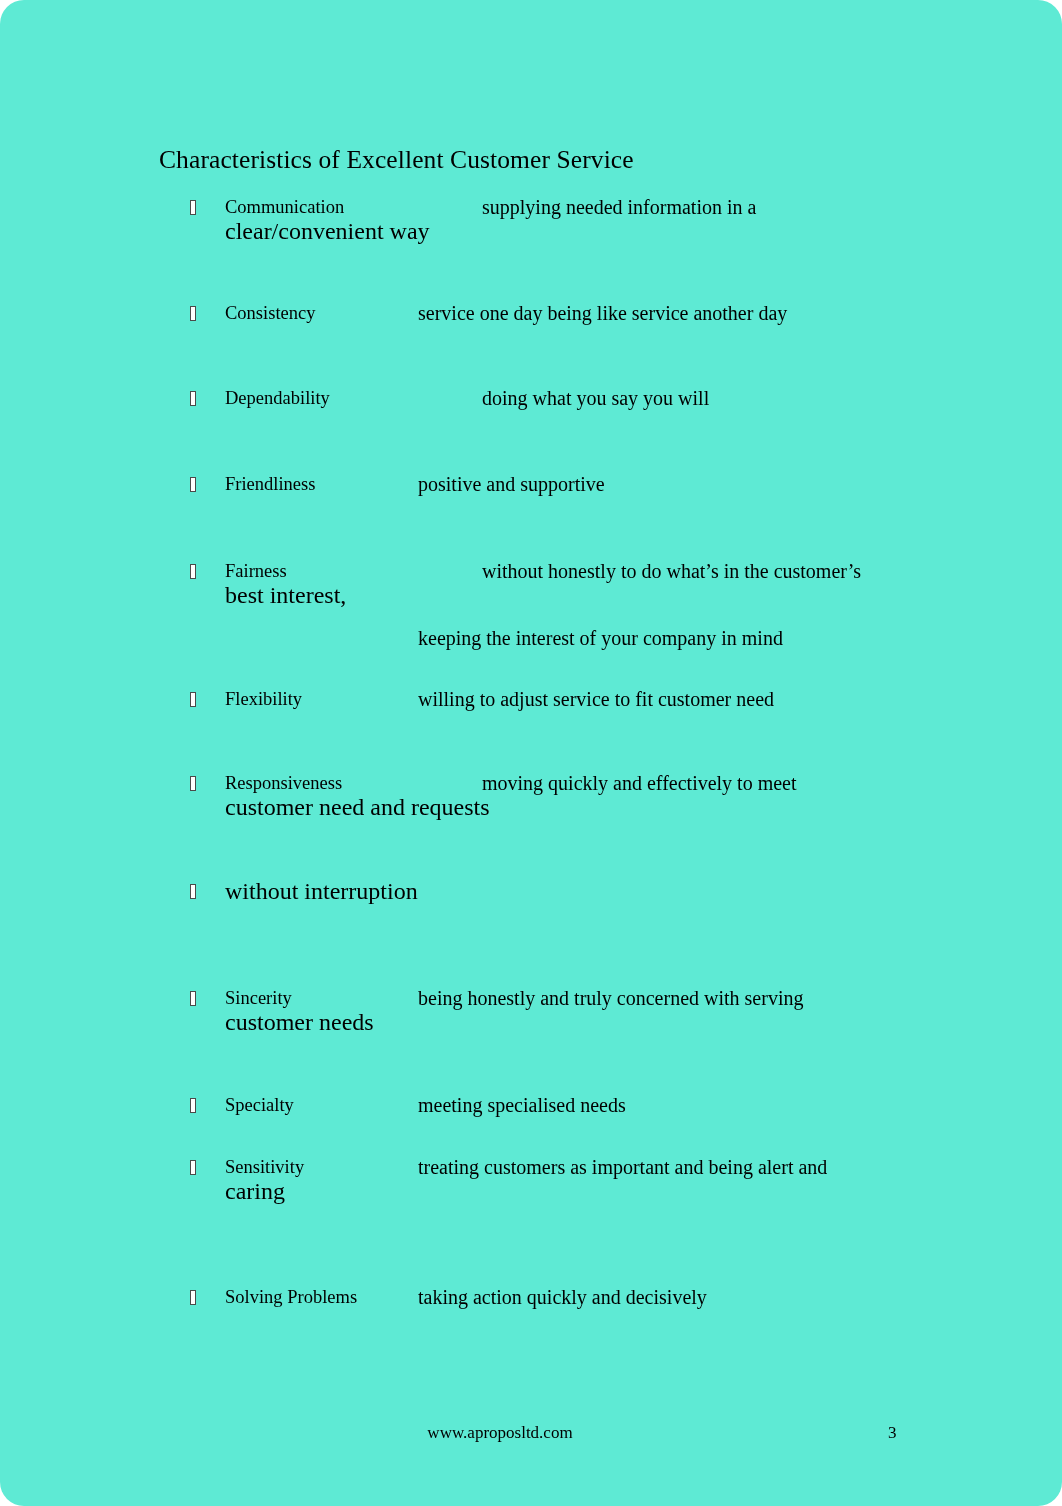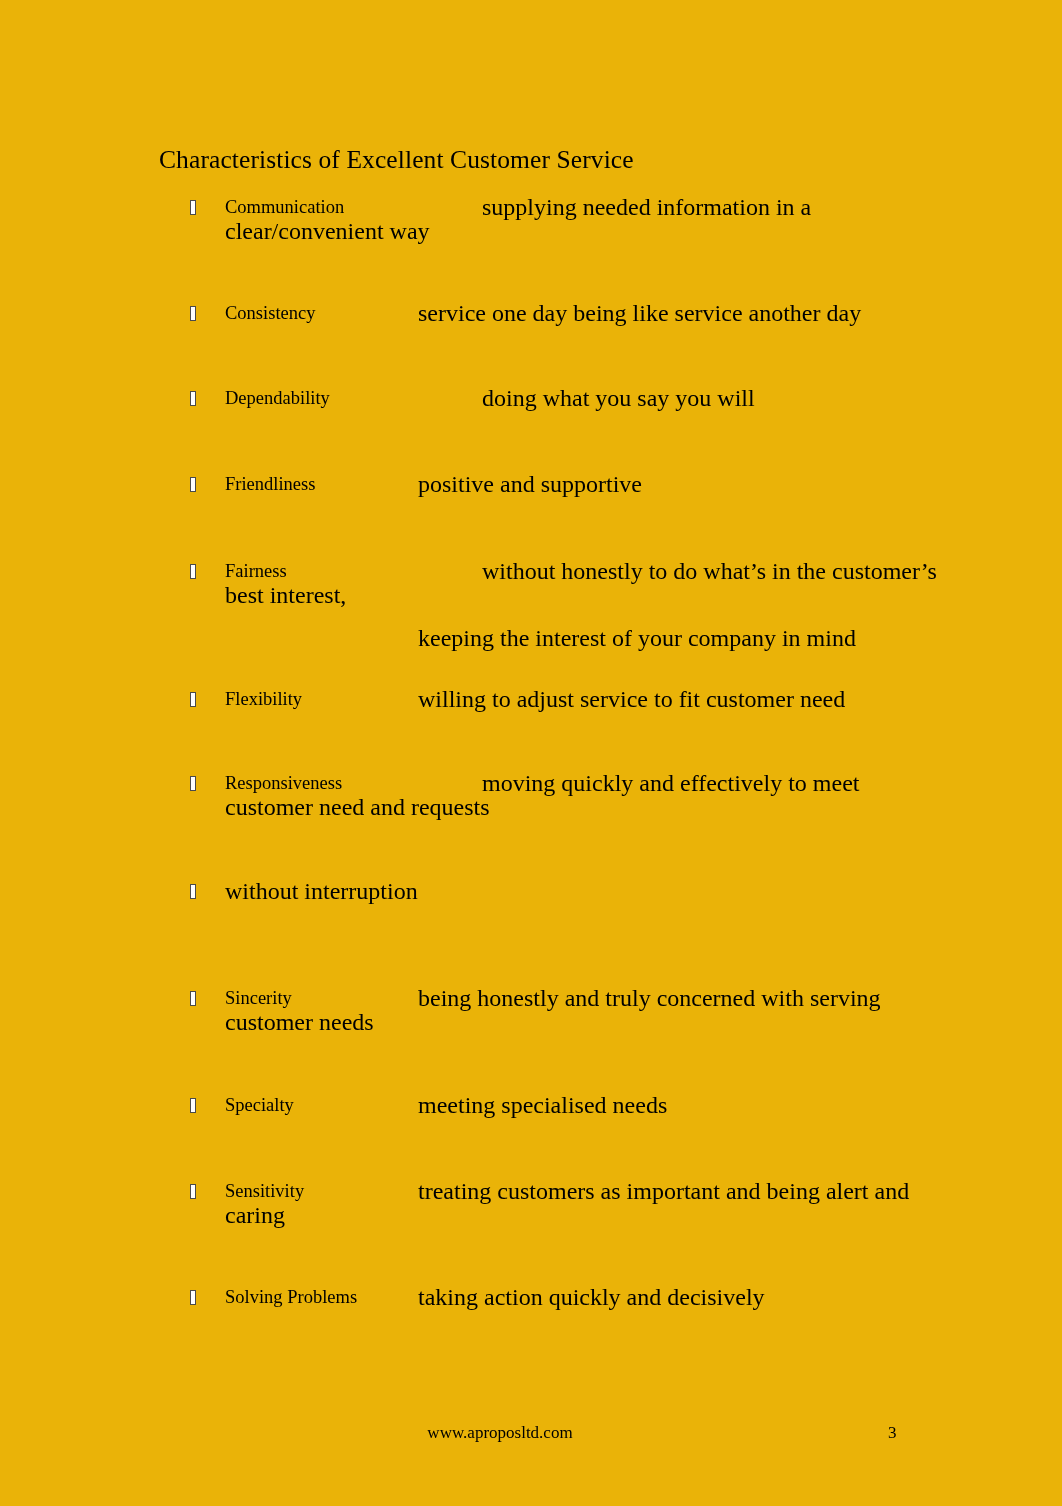--- a/index.html
+++ b/index.html
@@ -12,21 +12,22 @@
     height: 1506px;
     position: relative;
     font-family: "Liberation Serif", "DejaVu Serif", serif;
     color: #000000;
     overflow: hidden;
   }
 
   .page {
     position: absolute;
     inset: 0;
-    background: #eab308;
+    background: #5eead4;
+    border-radius: 24px;
   }
 
   
   .doc-title {
     position: absolute;
     left: 159px;
     top: 128px;
     font-size: 25.5px;
     line-height: 30px;
     font-weight: normal;
@@ -69,21 +70,21 @@
     left: 225px;
     top: 0;
     font-size: 18.5px;
     line-height: 23.5px;
     white-space: nowrap;
   }
 
   .desc {
     position: absolute;
     top: 0;
-    font-size: 24px;
+    font-size: 20px;
     line-height: 23.5px;
     white-space: nowrap;
   }
   .desc.tab-wide   { left: 482px; }
   .desc.tab-narrow { left: 418px; }
 
   .cont {
     position: absolute;
     left: 225px;
     top: 0;
@@ -202,21 +203,21 @@
           <span class="cont">customer needs</span>
         </div>
       </div>
       <div class="item" style="position: absolute; left: 0px; top: 898px; width: 1062px;">
         <span class="bullet"></span>
         <div class="row">
           <span class="label">Specialty</span>
           <span class="desc tab-narrow">meeting specialised needs</span>
         </div>
       </div>
-      <div class="item" style="position: absolute; left: 0px; top: 984px; width: 994px;">
+      <div class="item" style="position: absolute; left: 0px; top: 960px; width: 994px;">
         <span class="bullet"></span>
         <div class="row">
           <span class="label">Sensitivity</span>
           <span class="desc tab-narrow">treating customers as important and being alert and</span>
         </div>
         <div class="row">
           <span class="cont">caring</span>
         </div>
       </div>
       <div class="item" style="position: absolute; left: 0px; top: 1090px; width: 1062px;">

